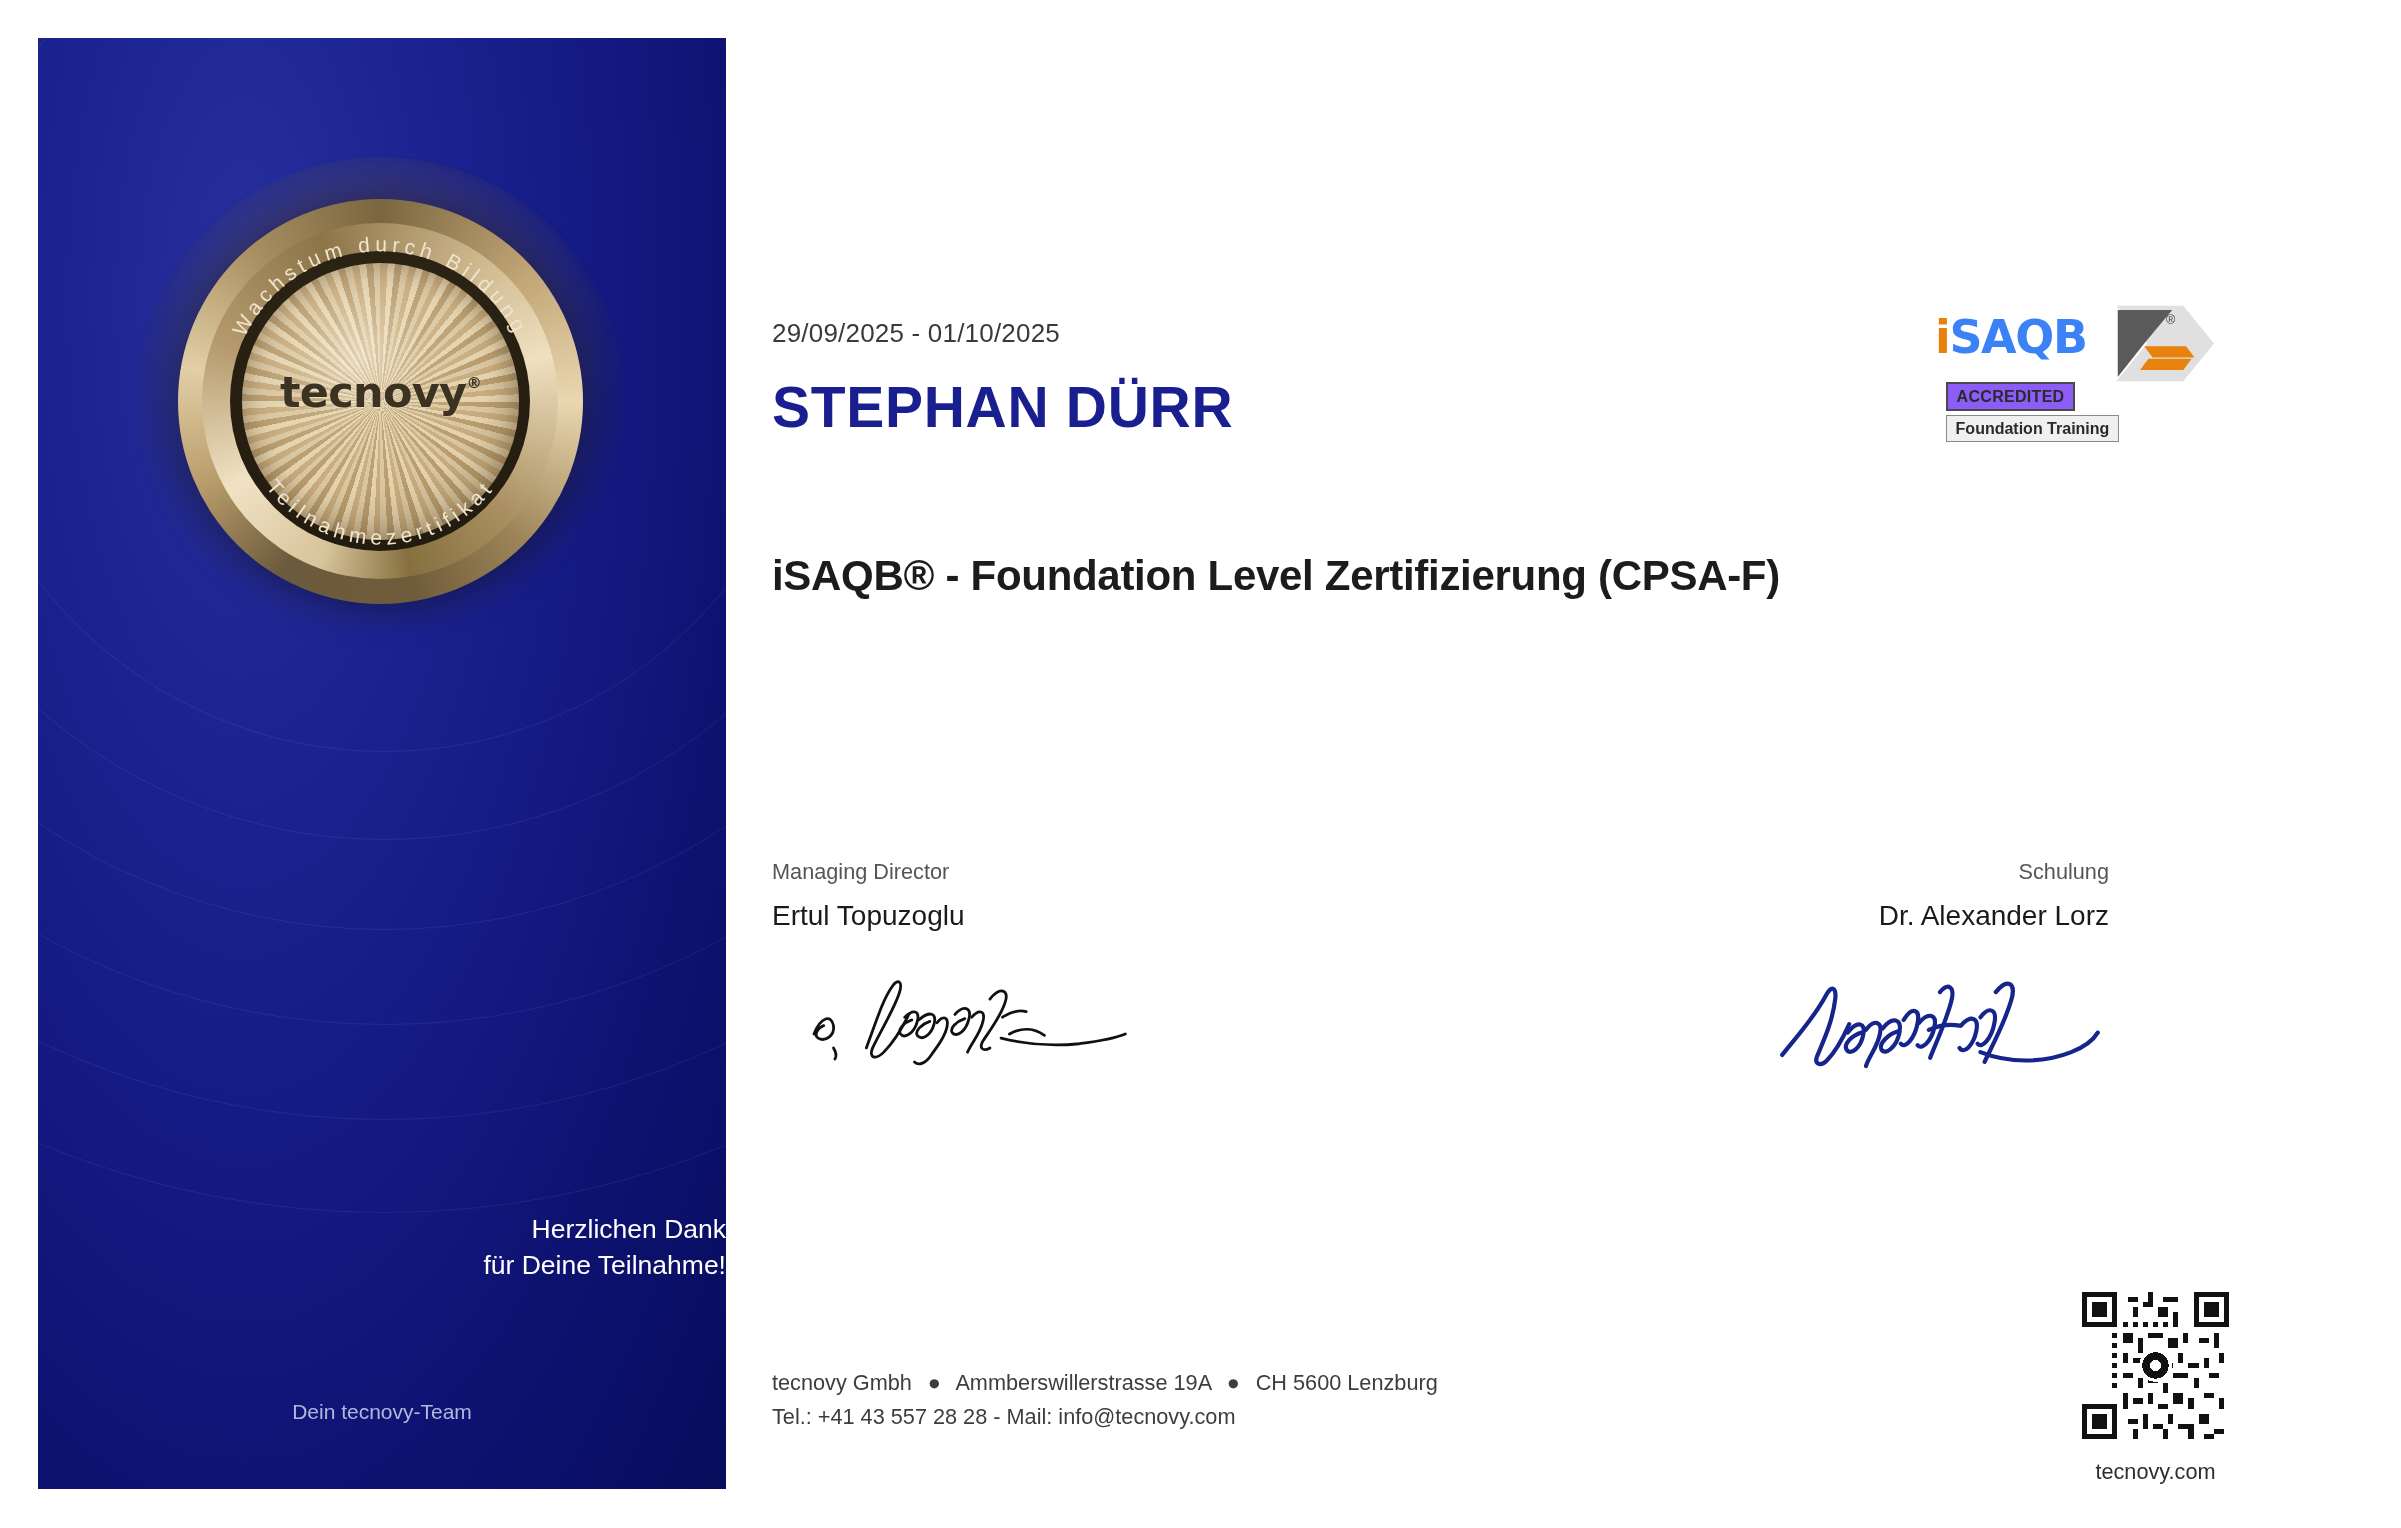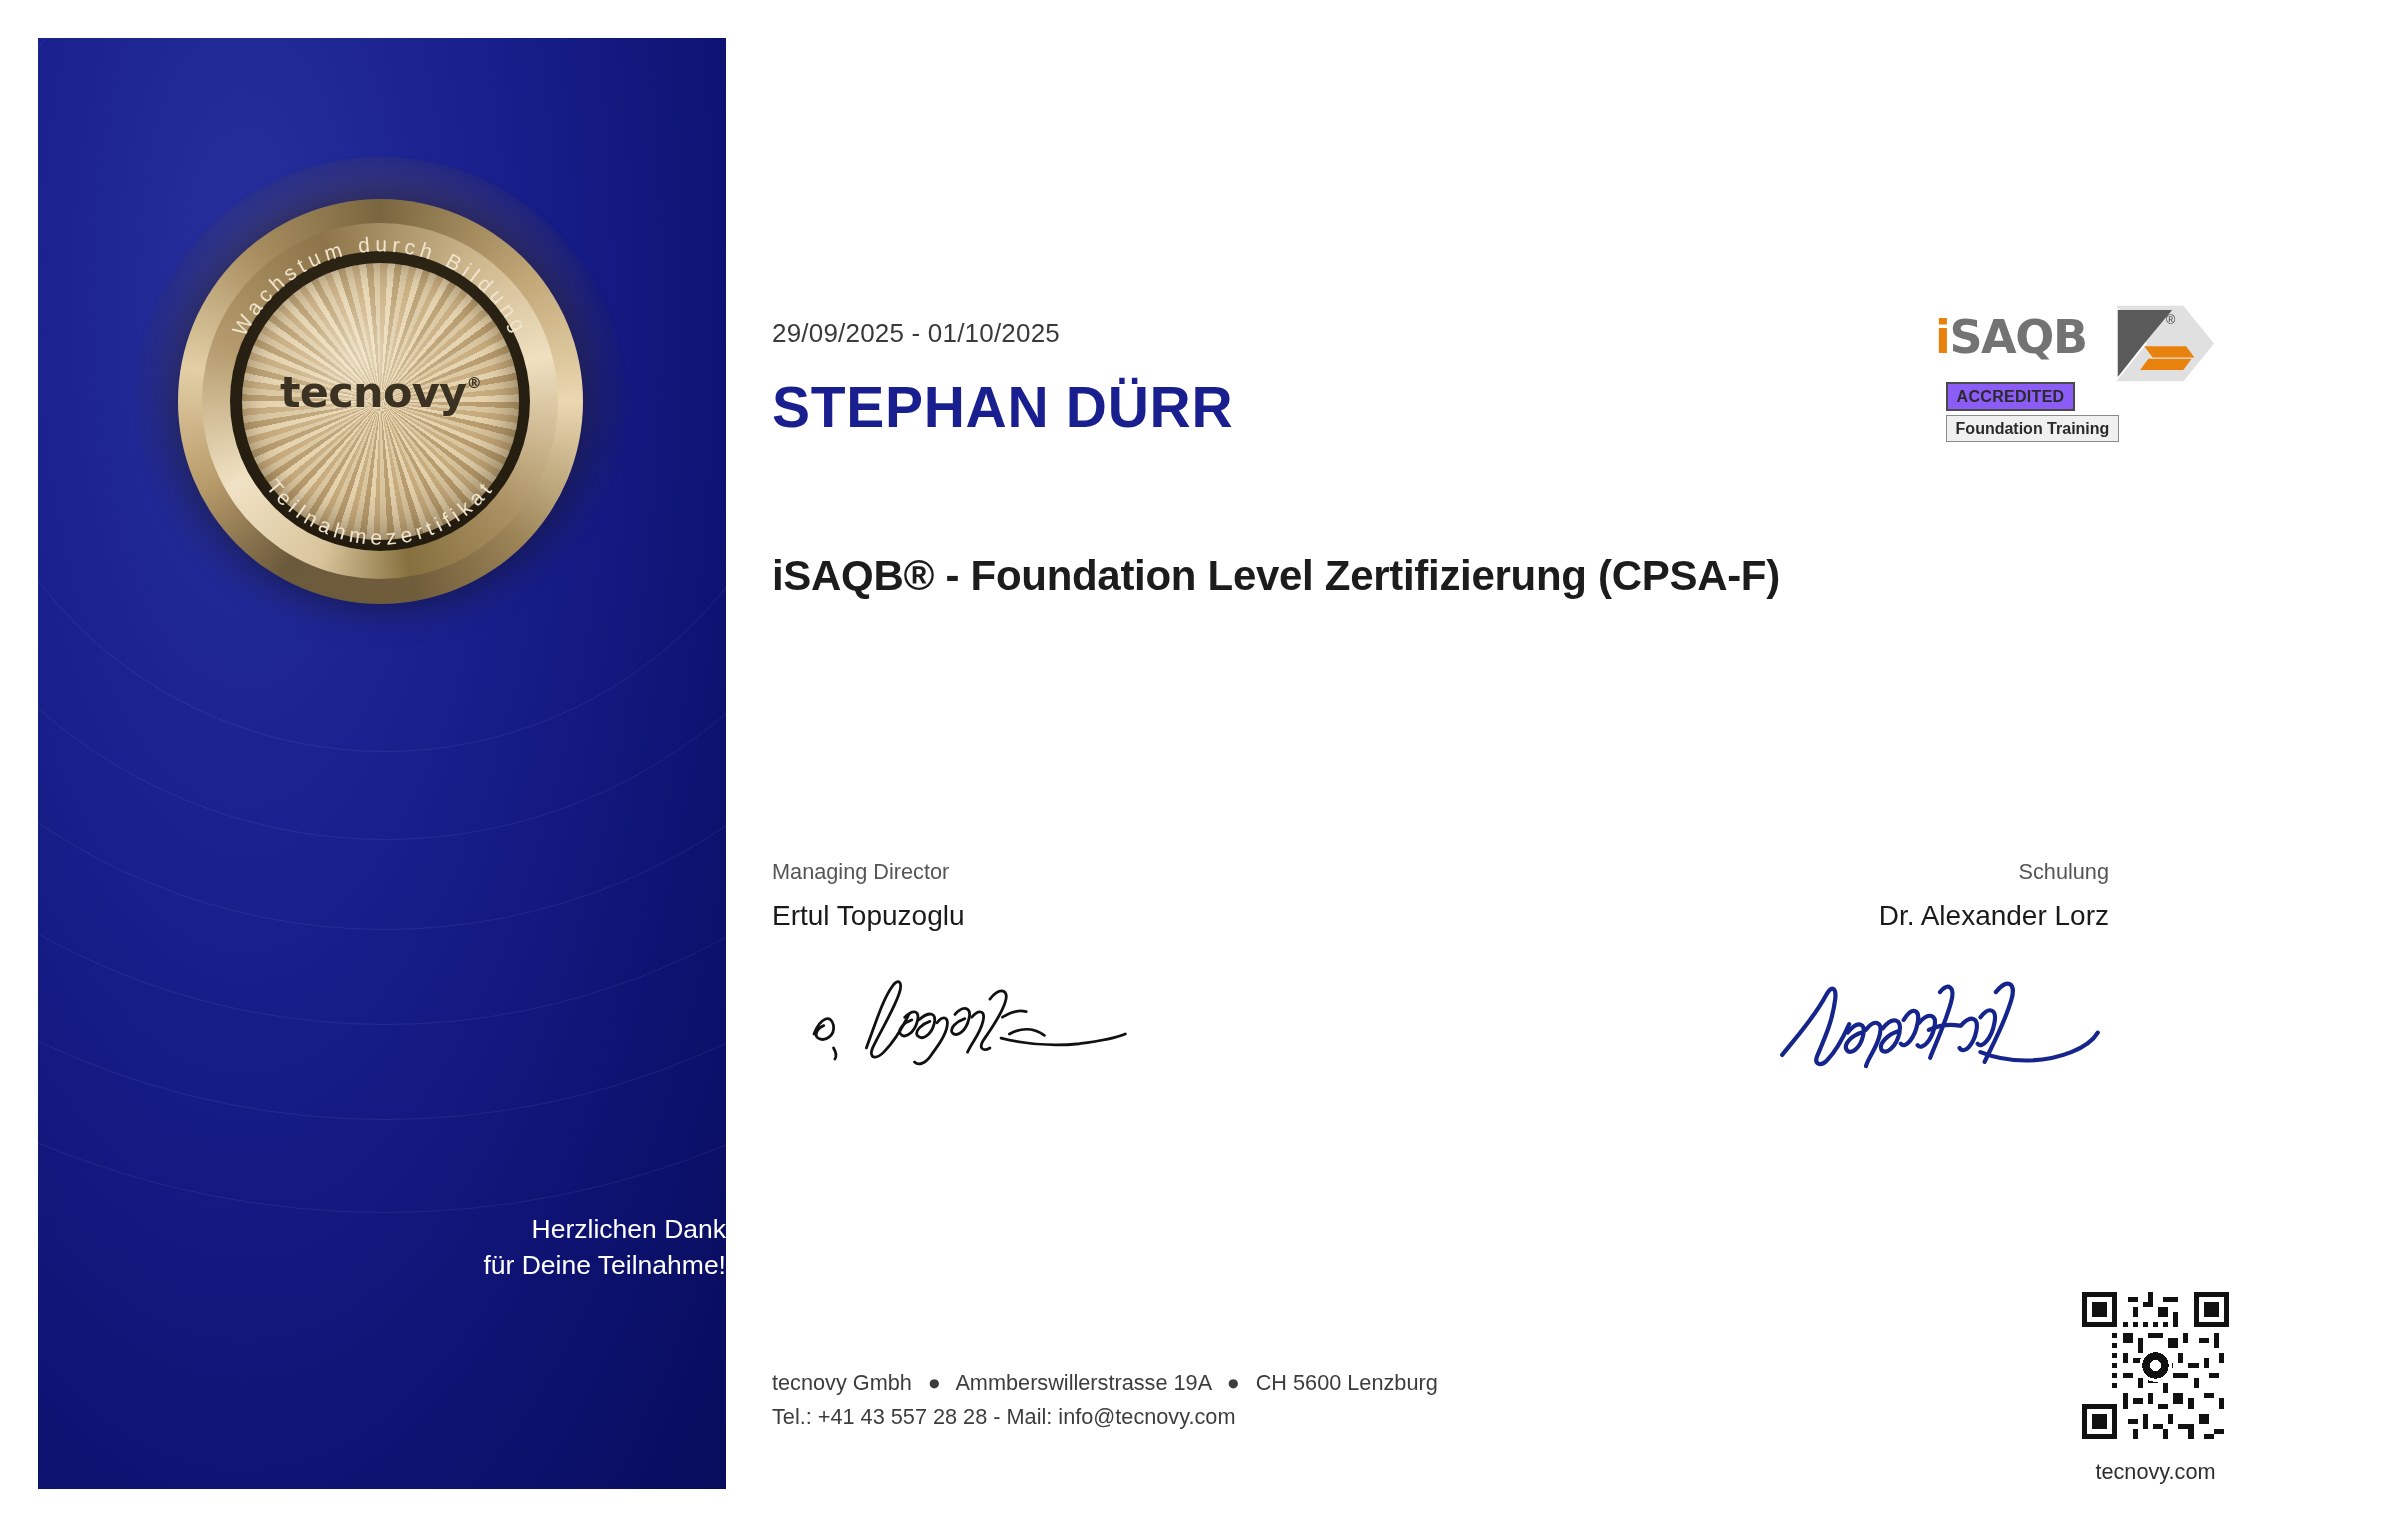--- a/index.html
+++ b/index.html
@@ -239,21 +239,21 @@
   }
   .isaqb-word {
     position: absolute;
     left: 0; top: 9.8px;
     font-family: "DejaVu Sans", sans-serif;
     font-size: 46px;
     font-weight: 700;
     letter-spacing: -1.4px;
   }
   .isaqb-i { color: #e8820c; }
-  .isaqb-rest { color: #737373; }
+  .isaqb-rest { color: #3b82f6; }
   .isaqb-reg {
     position: absolute;
     left: 231px; top: 12.6px;
     font-size: 12.6px;
     color: #3c3c3c;
   }
   .isaqb-accredited {
     position: absolute;
     left: 11.2px; top: 82px;
     background: #8b5cf6;
@@ -322,20 +322,21 @@
 
     <div class="medal-brand">
       <span>tecnovy</span><sup>®</sup>
     </div>
   </div>
 
   <div class="thanks">
     <div>Herzlichen Dank</div>
     <div>für Deine Teilnahme!</div>
   </div>
+  <div class="team">Dein tecnovy-Team</div>
 </div>
 
 <div class="content">
 
   <div class="date-line">29/09/2025 - 01/10/2025</div>
 
   <div class="recipient">STEPHAN DÜRR</div>
 
   <div class="course-title">iSAQB® - Foundation Level Zertifizierung (CPSA-F)</div>
 

